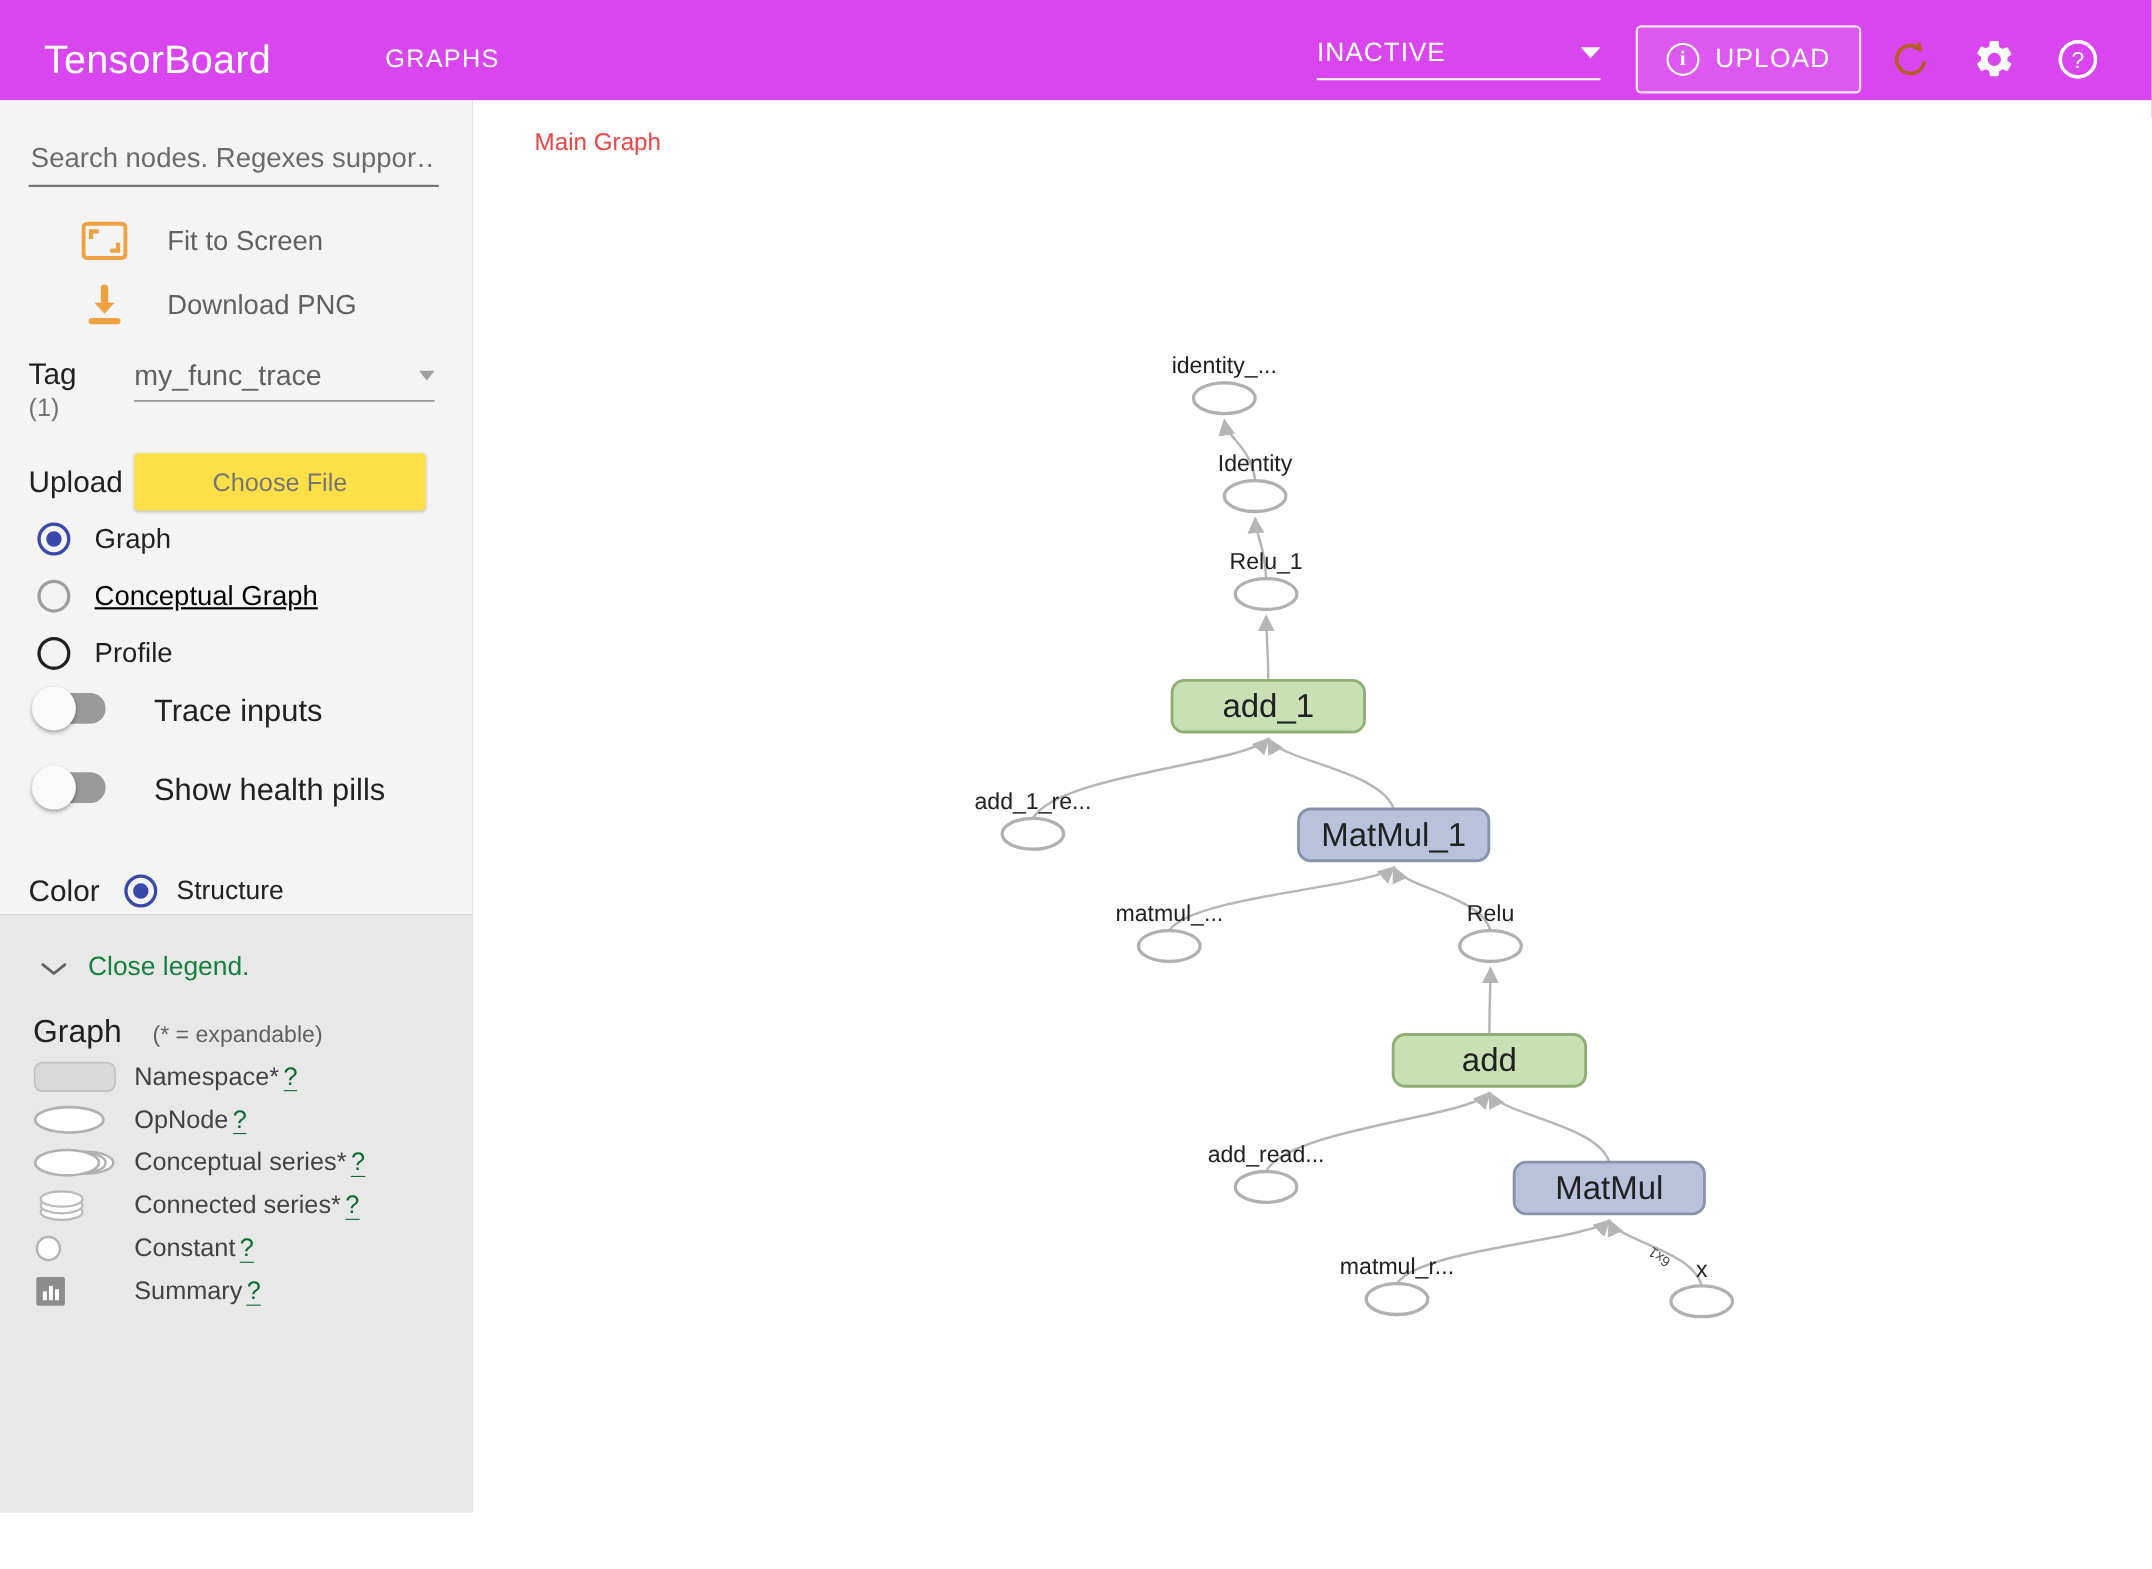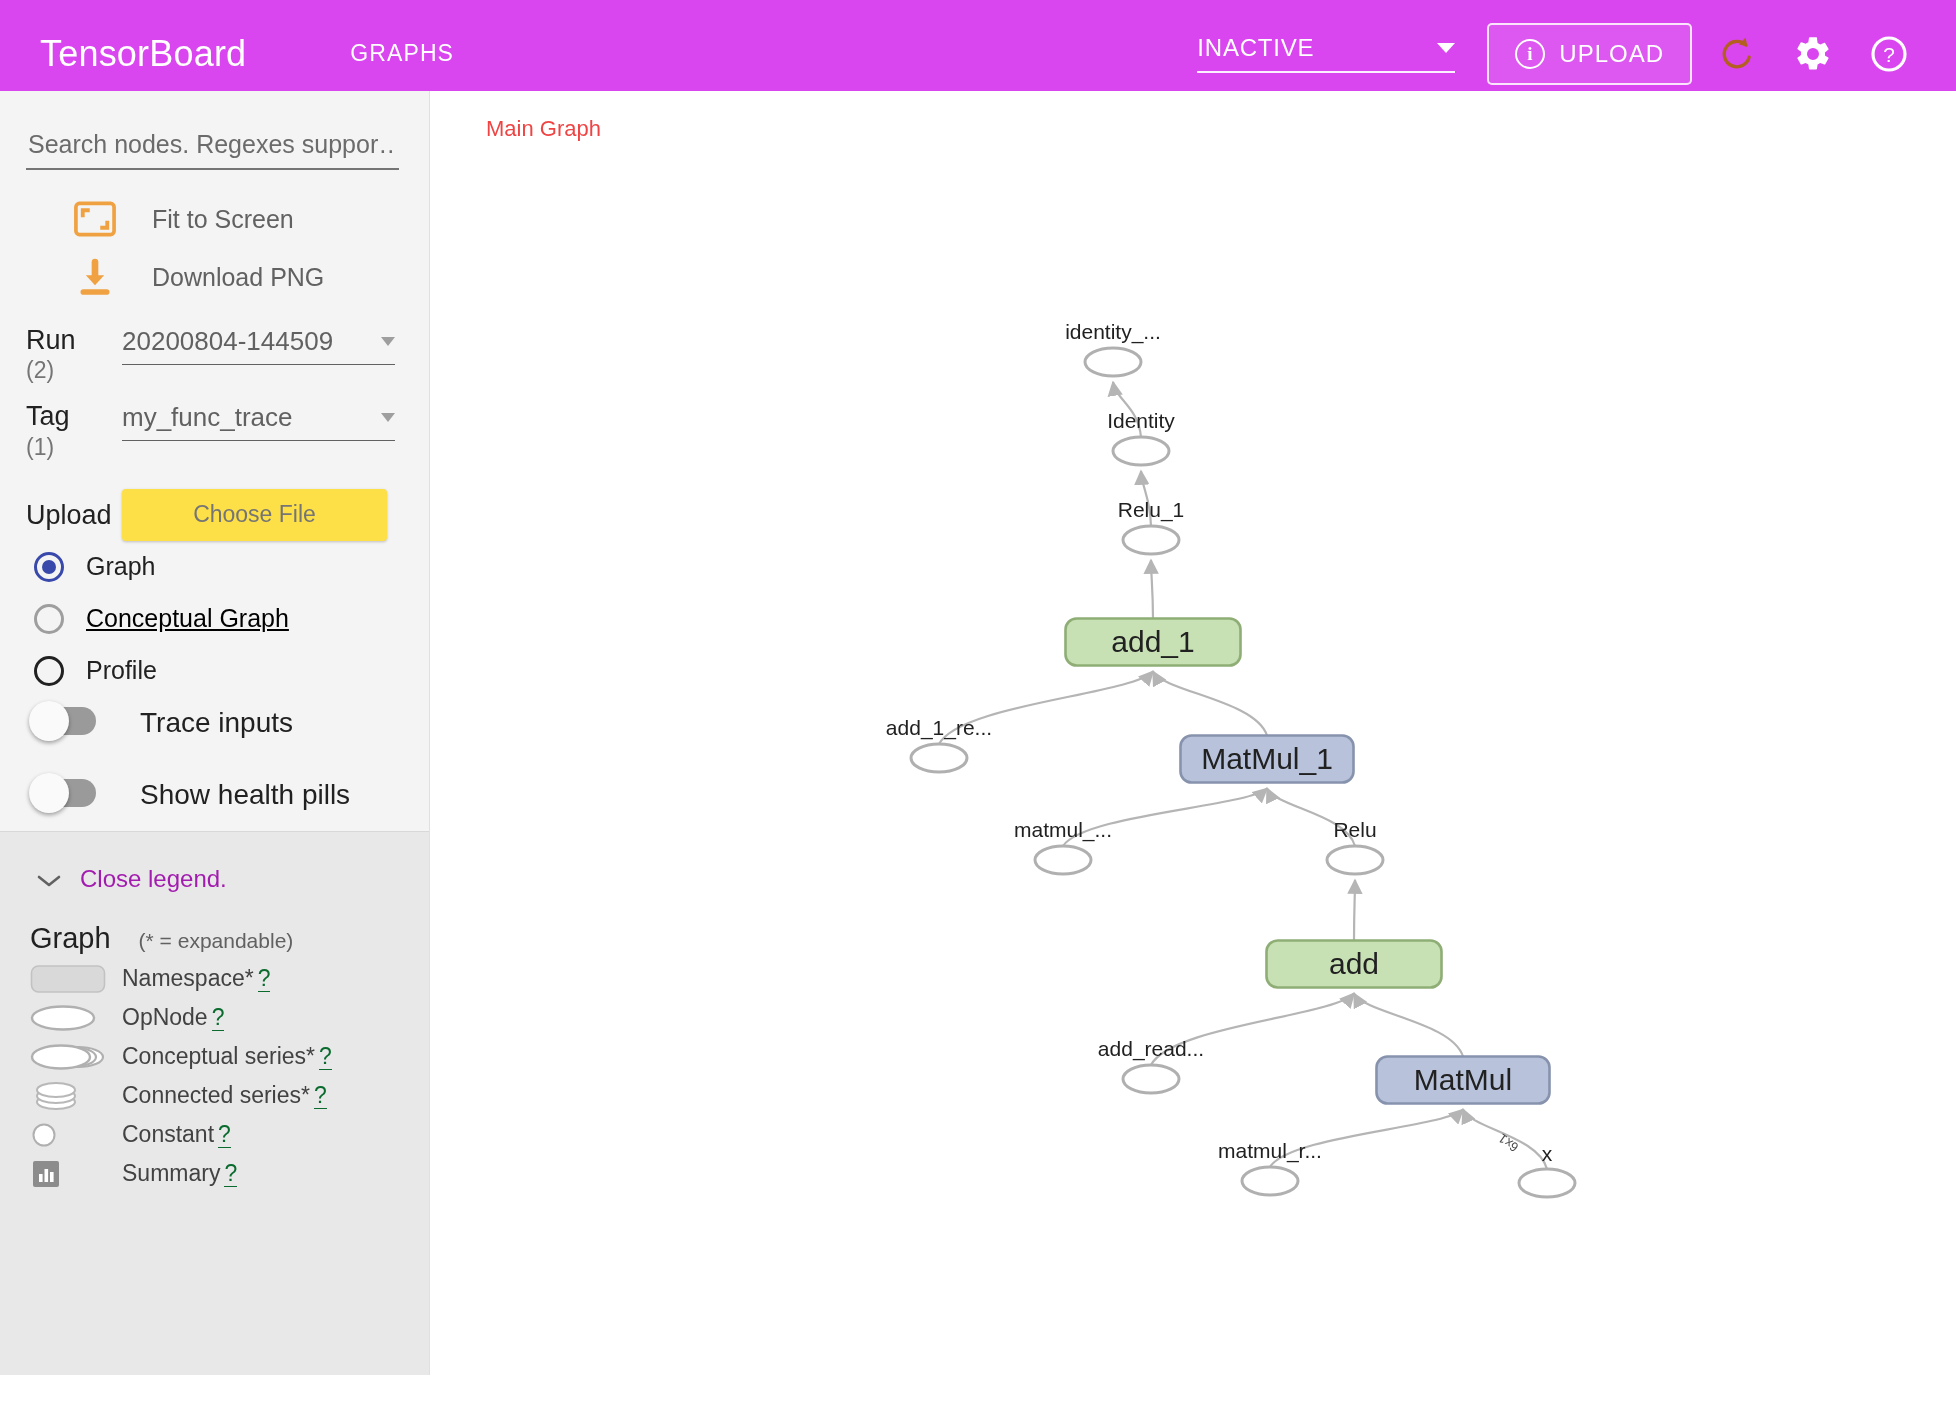--- a/index.html
+++ b/index.html
@@ -300,21 +300,21 @@
     height: 42px;
     cursor: pointer;
   }
   #close-legend .chev {
     width: 22px; height: 12px;
     position: relative;
   }
   #close-legend .lbl {
     margin-left: 22px;
     font-size: 24px;
-    color: #a21caf;
+    color: #15803d;
   }
   #legend-title-row {
     display: flex;
     align-items: baseline;
     margin-left: 30px;
     margin-top: 22px;
   }
   #legend-title {
     font-size: 29px;
     color: #212121;
@@ -448,30 +448,20 @@
     <span class="ico">
       <svg width="42" height="40" viewBox="0 0 24 24">
         <path d="M12 3 L12 13" stroke="#f0a142" stroke-width="4" stroke-linecap="round" fill="none"></path>
         <path d="M6.5 11 L12 17 L17.5 11 Z" fill="#f0a142"></path>
         <path d="M5 21 L19 21" stroke="#f0a142" stroke-width="3.4" stroke-linecap="round"></path>
       </svg>
     </span>
     <span class="lbl">Download PNG</span>
   </div>
 
-  <div class="row-select">
-    <div class="rs-label">
-      <span>Run</span>
-      <span class="rs-count">(2)</span>
-    </div>
-    <div class="rs-field">
-      <span class="rs-value">20200804-144509</span>
-      <span class="rs-caret"></span>
-    </div>
-  </div>
 
   <div class="row-select">
     <div class="rs-label">
       <span>Tag</span>
       <span class="rs-count">(1)</span>
     </div>
     <div class="rs-field">
       <span class="rs-value">my_func_trace</span>
       <span class="rs-caret"></span>
     </div>

